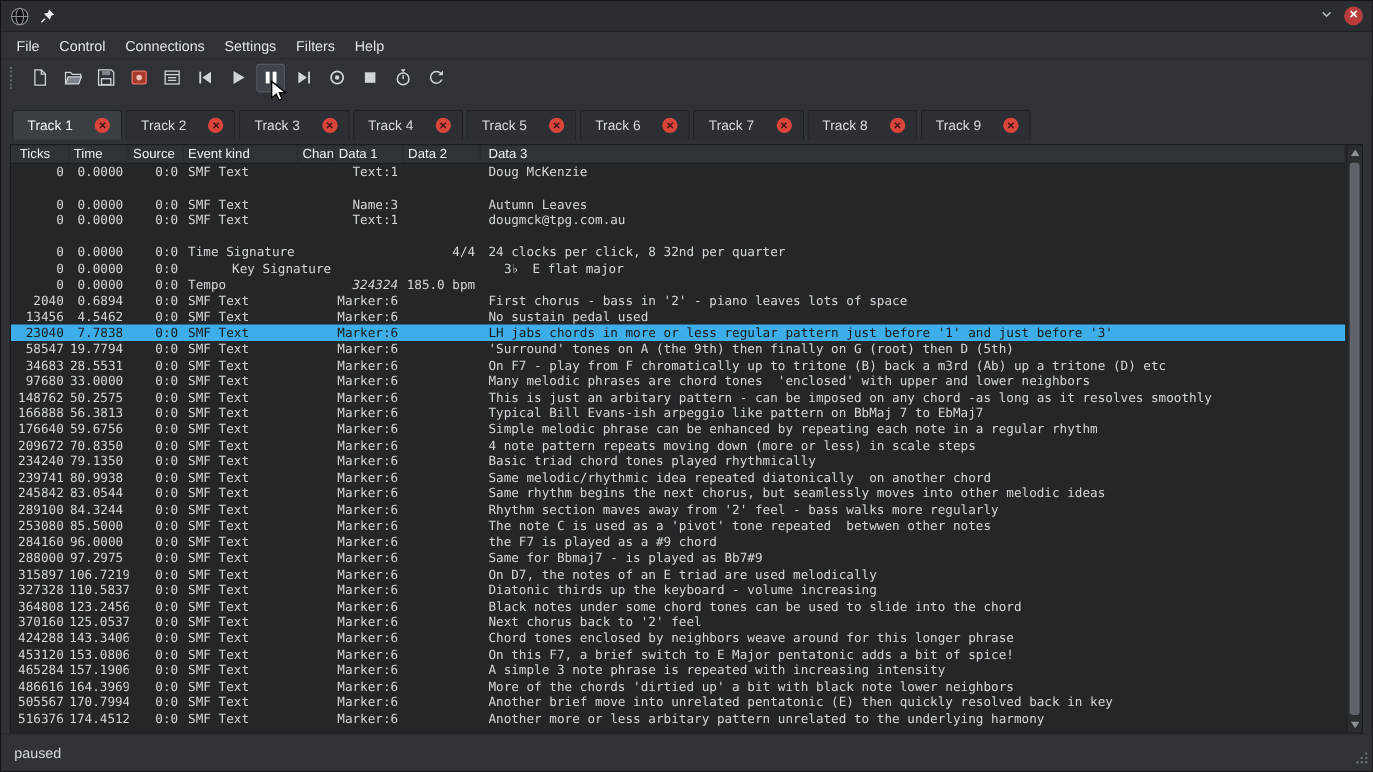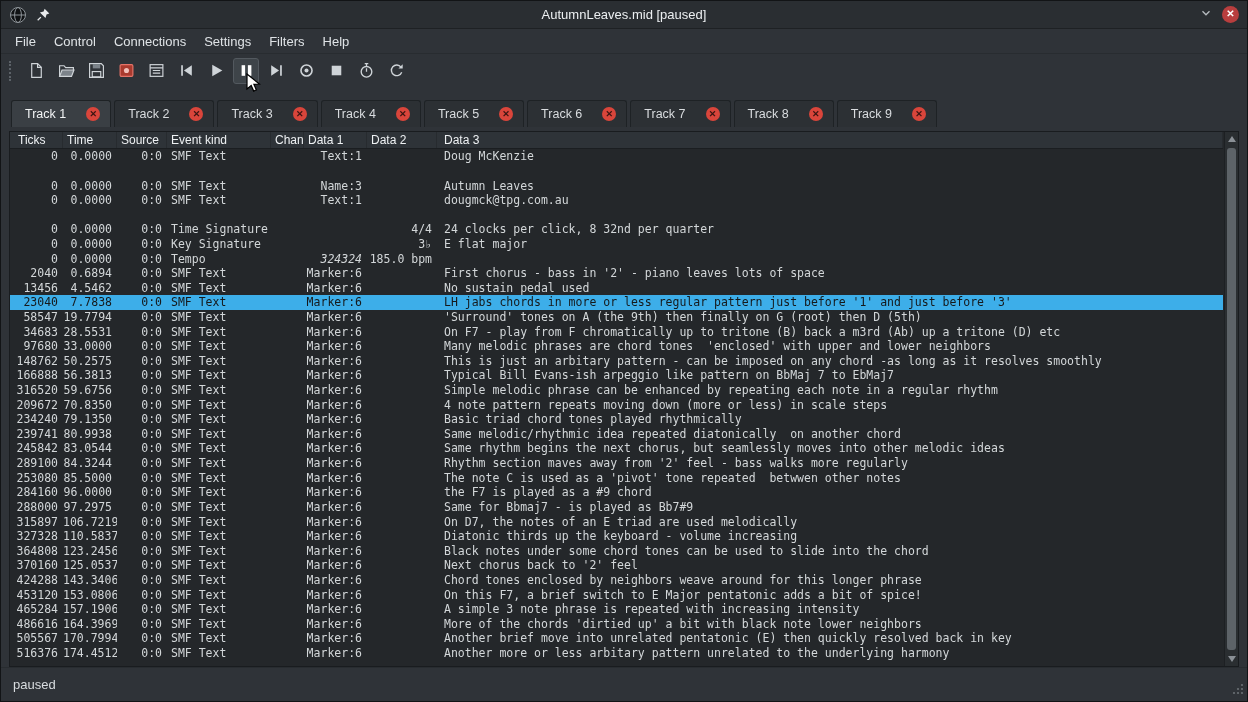--- a/index.html
+++ b/index.html
@@ -71,21 +71,20 @@
             <path d="M1.5 9h15" stroke="#8d9398"></path>
           </svg>
       </span>
       <span>
         <svg width="15" height="15" viewBox="0 0 16 16">
             <path d="M9.2 1.8l5 5-3 1.1-1.1 3.9-5.9-5.9 3.9-1.1z" fill="#e8eaec"></path>
             <path d="M5.2 10.8l-3.4 3.4" stroke="#e8eaec" stroke-width="1.4"></path>
           </svg>
       </span>
     </div>
-    <div class="tb-title">AutumnLeaves.mid [paused]</div>
     <div class="tb-right">
       <span>
         <svg width="14" height="14" viewBox="0 0 16 16">
             <path d="M4 6l4 4 4-4" stroke="#b7bcc0" fill="none" stroke-width="1.5"></path>
           </svg>
       </span>
       <span class="close-btn">✕</span>
     </div>
   </div>
 
@@ -289,21 +288,21 @@
           <span class="c c-l" style="width: 104px;">Time Signature</span>
           <span class="c c-r" style="width: 33px;"></span>
           <span class="c c-r" style="width: 63px;"></span>
           <span class="c c-r" style="width: 70px;">4/4</span>
           <span class="c c-l last">24 clocks per click, 8 32nd per quarter</span>
         </div>
         <div class="trow">
           <span class="c c-r" style="width: 53px;">0</span>
           <span class="c c-r" style="width: 54px;">0.0000</span>
           <span class="c c-r" style="width: 50px;">0:0</span>
-          <span class="c c-l" style="width: 104px;">Key Signature</span>
+          <span class="c c-l" style="width: 104px; margin-left: 40px;">Key Signature</span>
           <span class="c c-r" style="width: 33px;"></span>
           <span class="c c-r" style="width: 63px;"></span>
           <span class="c c-r" style="width: 70px;">3♭</span>
           <span class="c c-l last">E flat major</span>
         </div>
         <div class="trow">
           <span class="c c-r" style="width: 53px;">0</span>
           <span class="c c-r" style="width: 54px;">0.0000</span>
           <span class="c c-r" style="width: 50px;">0:0</span>
           <span class="c c-l" style="width: 104px;">Tempo</span>
@@ -386,21 +385,21 @@
           <span class="c c-r" style="width: 53px;">166888</span>
           <span class="c c-r" style="width: 54px;">56.3813</span>
           <span class="c c-r" style="width: 50px;">0:0</span>
           <span class="c c-l" style="width: 104px;">SMF Text</span>
           <span class="c c-r" style="width: 33px;"></span>
           <span class="c c-r" style="width: 63px;">Marker:6</span>
           <span class="c c-r" style="width: 70px;"></span>
           <span class="c c-l last">Typical Bill Evans-ish arpeggio like pattern on BbMaj 7 to EbMaj7</span>
         </div>
         <div class="trow">
-          <span class="c c-r" style="width: 53px;">316520</span>
+          <span class="c c-r" style="width: 53px;">176640</span>
           <span class="c c-r" style="width: 54px;">59.6756</span>
           <span class="c c-r" style="width: 50px;">0:0</span>
           <span class="c c-l" style="width: 104px;">SMF Text</span>
           <span class="c c-r" style="width: 33px;"></span>
           <span class="c c-r" style="width: 63px;">Marker:6</span>
           <span class="c c-r" style="width: 70px;"></span>
           <span class="c c-l last">Simple melodic phrase can be enhanced by repeating each note in a regular rhythm</span>
         </div>
         <div class="trow">
           <span class="c c-r" style="width: 53px;">209672</span>

